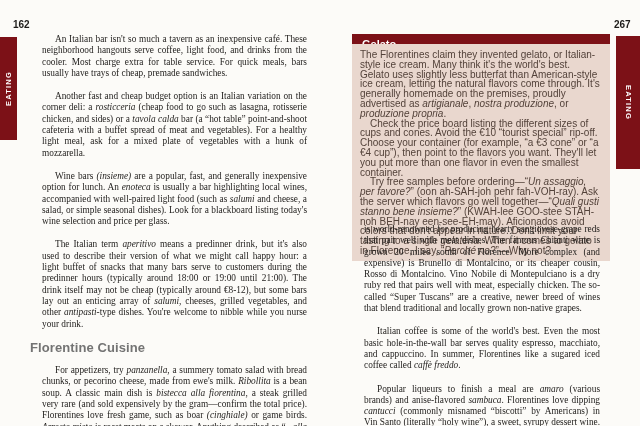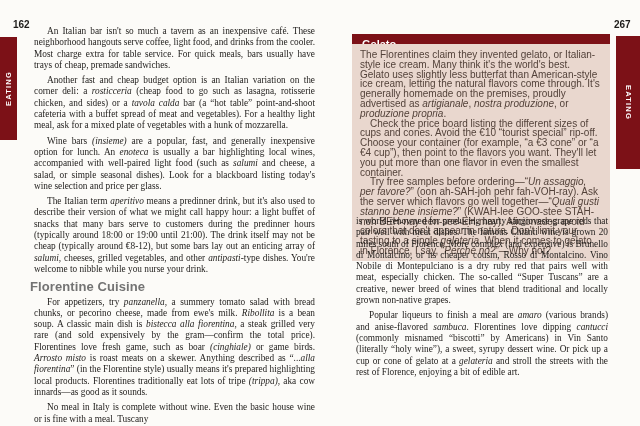--- a/index.html
+++ b/index.html
@@ -34,21 +34,21 @@
     font-size:7.5px;letter-spacing:1.2px;white-space:nowrap;
   }
   .vertical-up{transform:rotate(-90deg);}
   .vertical-down{transform:rotate(90deg);}
   .column{
     position:absolute;text-align:justify;
     font-size:9.3px;line-height:11.3px;color:var(--body-text);
   }
   .column-left{left:30px;top:22px;width:289px;}
   .column-right{left:352px;top:212px;width:260px;}
-  .column p{margin:4px;}
+  .column p{margin:12px;}
   .column p.indent{text-indent:13px;}
   .cuisine-heading{
     font-family:"Liberation Sans",sans-serif;font-size:13px;font-weight:bold;
     margin:6px 0 2px 0;text-align:left;color:#737373;letter-spacing:0.1px;
   }
   .sidebar-header{
     position:absolute;left:352px;top:34px;width:258px;height:21px;
     background:var(--accent);color:#fff;
     font-family:"Liberation Sans",sans-serif;font-weight:bold;font-size:11px;
     line-height:21px;padding-left:10px;
@@ -99,16 +99,17 @@
   </div>
 
   <div class="sidebar-box">
       <p class="para">The Florentines claim they invented gelato, or Italian-style ice cream. Many think it's the world's best. Gelato uses slightly less butterfat than American-style ice cream, letting the natural flavors come through. It's generally homemade on the premises, proudly advertised as <i>artigianale</i>, <i>nostra produzione</i>, or <i>produzione propria</i>.</p>
       <p class="para indent">Check the price board listing the different sizes of cups and cones. Avoid the €10 “tourist special” rip-off. Choose your container (for example, “a €3 cone” or “a €4 cup”), then point to the flavors you want. They'll let you put more than one flavor in even the smallest container.</p>
       <p class="para indent">Try free samples before ordering—“<i>Un assaggio, per favore?</i>” (oon ah-SAH-joh pehr fah-VOH-ray). Ask the server which flavors go well together—“<i>Quali gusti stanno bene insieme?</i>” (KWAH-lee GOO-stee STAH-noh BEH-nay een-see-EH-may). Aficionados avoid colors that don't appear in nature. Don't limit your tasting to a single <i>gelateria</i>. When it comes to gelato in Florence, I say, “<i>Perché no?</i>”—Why not?</p>
     </div>
 
   <div class="column column-right">
       <p class="para">is world-renowned for producing hearty sangiovese-grape reds that pair well with meat dishes. The famous Chianti wine is grown 20 miles south of Florence. More complex (and expensive) is Brunello di Montalcino, or its cheaper cousin, Rosso di Montalcino. Vino Nobile di Montepulciano is a dry ruby red that pairs well with meat, especially chicken. The so-called “Super Tuscans” are a creative, newer breed of wines that blend traditional and locally grown non-native grapes.</p>
+      <p class="para indent">Italian coffee is some of the world's best. Even the most basic hole-in-the-wall bar serves quality espresso, macchiato, and cappuccino. In summer, Florentines like a sugared iced coffee called <i>caffè freddo</i>.</p>
       <p class="para indent">Popular liqueurs to finish a meal are <i>amaro</i> (various brands) and anise-flavored <i>sambuca</i>. Florentines love dipping <i>cantucci</i> (commonly misnamed “biscotti” by Americans) in Vin Santo (literally “holy wine”), a sweet, syrupy dessert wine. Or pick up a cup or cone of gelato at a <i>gelateria</i> and stroll the streets with the rest of Florence, enjoying a bit of edible art.</p>
     </div>
 
 </div>
 
 </body></html>

